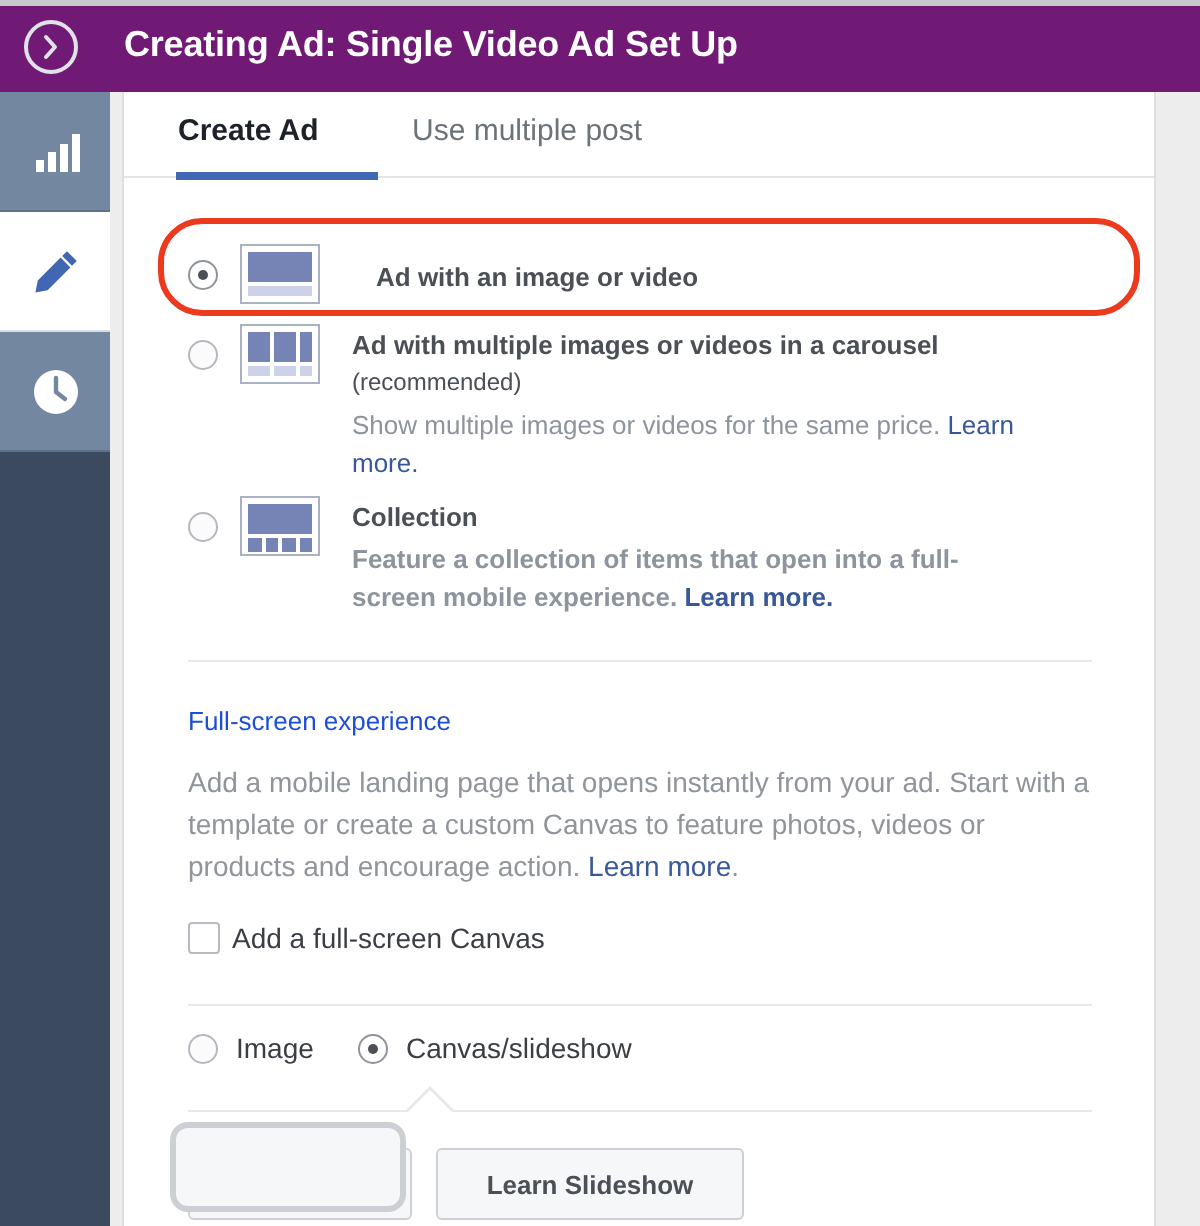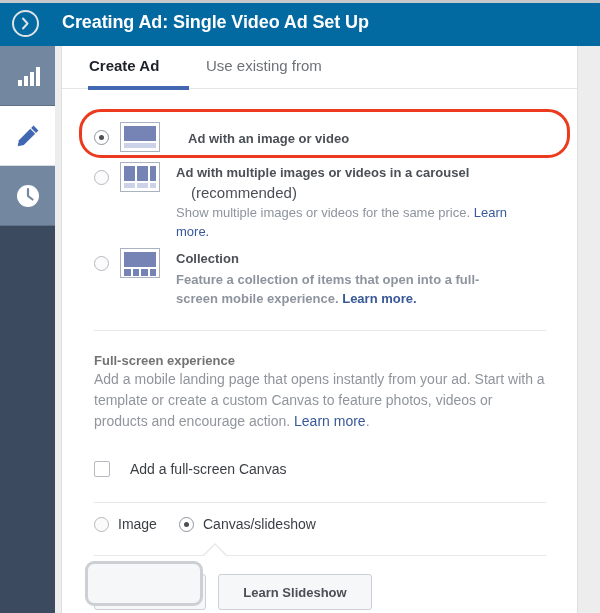--- a/index.html
+++ b/index.html
@@ -21,21 +21,21 @@
     height: 613px;
     background: #ededed;
   }
 
   
   .header {
     position: absolute;
     left: 0; top: 0;
     width: 600px;
     height: 46px;
-    background: #0369a1;
+    background: #701a75;
     box-sizing: border-box;
   }
   .header-top-hairline {
     position: absolute;
     left: 0; top: 0;
     width: 600px; height: 3px;
     background: #c7c9cc;
   }
   .back-circle {
     position: absolute;
@@ -178,23 +178,22 @@
 
   .opt-title {
     position: absolute;
     font-size: 13px;
     font-weight: bold;
     color: #4b4f56;
     white-space: nowrap;
   }
   .opt-sub {
     position: absolute;
-    font-size: 15px;
+    font-size: 12px;
     color: #4b4f56;
-    margin-left: 15px;
   }
   .opt-desc {
     position: absolute;
     font-size: 13px;
     color: #8d949e;
     line-height: 19px;
   }
   a.lnk {
     color: #385898;
     text-decoration: none;
@@ -213,22 +212,22 @@
 
   
   .divider {
     position: absolute;
     height: 1px;
     background: #e6e8ea;
   }
   .section-title {
     position: absolute;
     font-size: 13px;
-    font-weight: bold;
-    color: #737373;
+    font-weight: normal;
+    color: #1d4ed8;
     white-space: nowrap;
   }
   .section-desc {
     position: absolute;
     font-size: 14px;
     color: #90959c;
     line-height: 21px;
   }
 
   
@@ -336,21 +335,21 @@
         </svg>
       </span>
     </div>
 
   </div>
 
   <div class="panel">
 
     <div class="tabs">
       <div class="tab active">Create Ad</div>
-      <div class="tab inactive">Use existing from</div>
+      <div class="tab inactive">Use multiple post</div>
       <div class="tab-underline"></div>
     </div>
 
     <div class="content">
 
       <div class="opt-row" style="top:0;">
         <div class="radio checked" style="left:32px; top:41px;"></div>
         <div class="thumb" style="left:58px; top:33px;">
           <div class="bar-main"></div>
           <div class="row-sub">
@@ -395,24 +394,24 @@
           </div>
         </div>
         <div class="opt-title" style="left:114px; top:162px;">Collection</div>
         <div class="opt-desc" style="left:114px; top:181px; width:336px;font-weight:bold;"><span>Feature a collection of items that open into a full-screen mobile experience. </span><a class="lnk">Learn more.</a></div>
       </div>
 
       <div class="divider" style="left:32px; top:241px; width:452px;"></div>
 
       <div class="section-title" style="left:32px; top:264px;">Full-screen experience</div>
 
-      <div class="section-desc" style="left:32px; top:280px; width:452px;"><span>Add a mobile landing page that opens instantly from your ad. Start with a template or create a custom Canvas to feature photos, videos or products and encourage action. </span><a class="lnk">Learn more</a><span>.</span></div>
+      <div class="section-desc" style="left:32px; top:292px; width:452px;"><span>Add a mobile landing page that opens instantly from your ad. Start with a template or create a custom Canvas to feature photos, videos or products and encourage action. </span><a class="lnk">Learn more</a><span>.</span></div>
 
       <div class="checkbox" style="left:32px; top:372px;"></div>
-      <div class="cb-label" style="left:68px; top:372px;">Add a full-screen Canvas</div>
+      <div class="cb-label" style="left:54px; top:372px;">Add a full-screen Canvas</div>
 
       <div class="divider" style="left:32px; top:413px; width:452px;"></div>
 
       <div class="radio" style="left:32px; top:428px;"></div>
       <div class="inline-label" style="left:56px; top:427px;">Image</div>
 
       <div class="radio checked" style="left:117px; top:428px;"></div>
       <div class="inline-label" style="left:141px; top:427px;">Canvas/slideshow</div>
 
       <div class="divider" style="left:32px; top:466px; width:452px;"></div>

